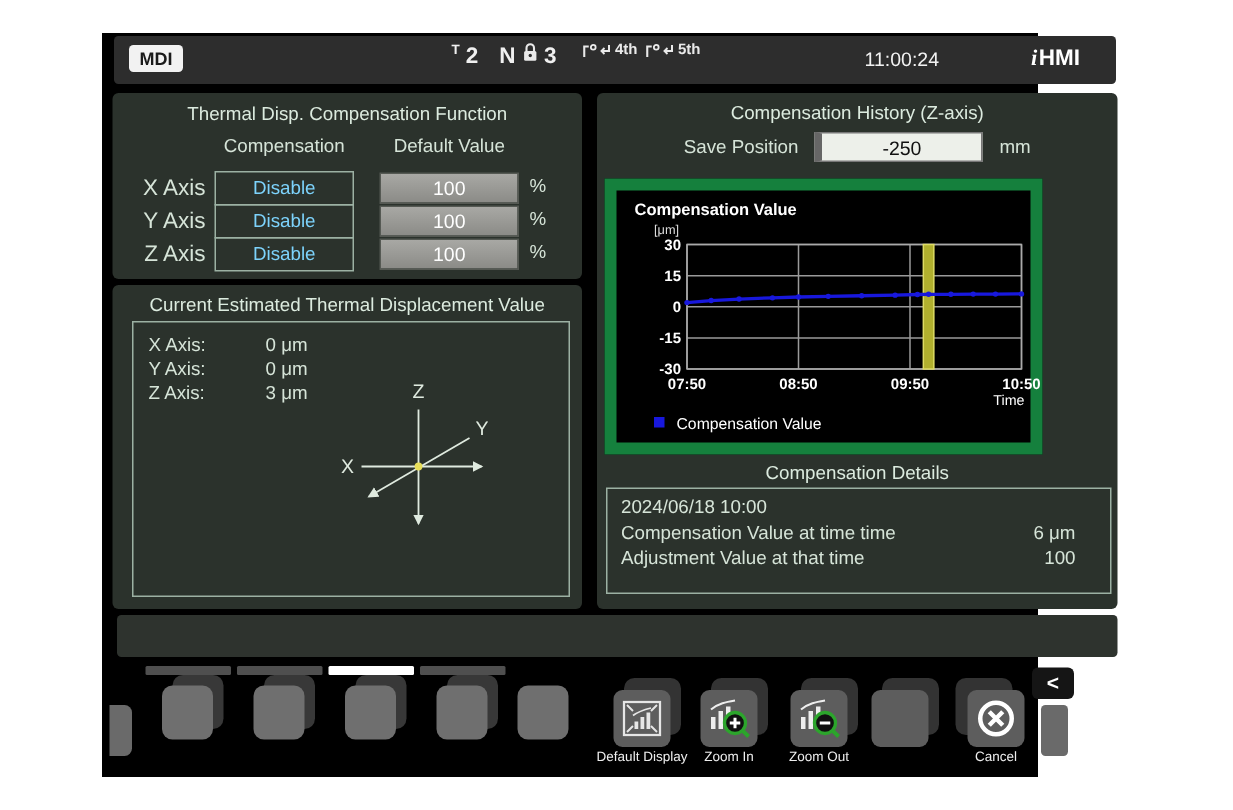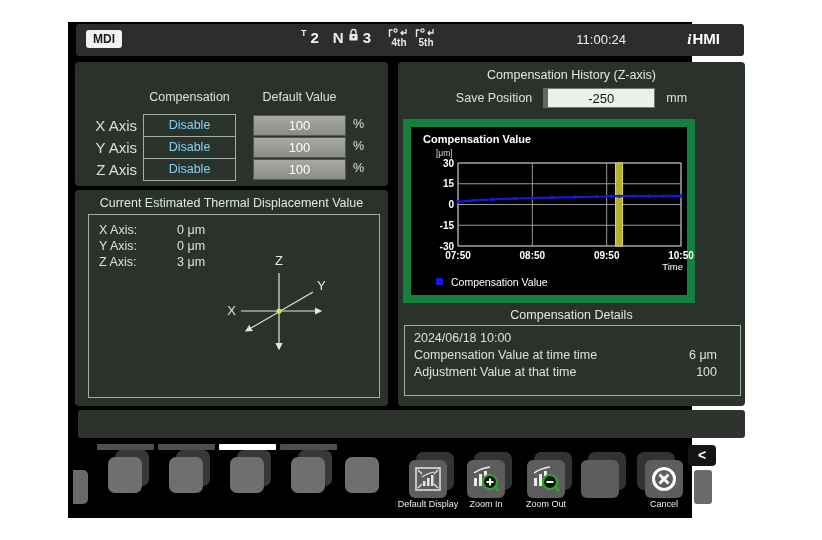--- a/index.html
+++ b/index.html
@@ -9,21 +9,21 @@
 
   
   .topbar { position: absolute; left: 8px; top: 2px; width: 668px; height: 32px;
             background: #2d2d2d; border-radius: 3px; color: #e9e9e9; }
   .mdi-badge { position: absolute; left: 10px; top: 6px; background: #f2f2f2; color: #1a1a1a;
                font-weight: bold; font-size: 12px; padding: 2px 7px; border-radius: 3px; }
   .status-group { position: absolute; left: 225px; top: 5px; display: flex; align-items: center;
                   gap: 4px; font-size: 15px; font-weight: bold; color: #f0f0f0; }
   .status-group .sup { font-size: 9px; position: relative; top: -5px; }
   .axis-badges { position: absolute; left: 312px; top: 4px; display: flex; gap: 5px; }
-  .axis-badge { display: flex; flex-direction: column; align-items: center; color: #e9e9e9; }
+  .axis-badge { display: flex; flex-direction: row; align-items: center; color: #e9e9e9; }
   .axis-badge .lbl { font-size: 10px; font-weight: bold; line-height: 1; margin-top: 1px; }
   .clock { position: absolute; right: 118px; top: 8px; font-size: 13px; color: #f2f2f2; }
   .logo { position: absolute; right: 24px; top: 6px; font-size: 15px; font-weight: bold; color: #fff; }
   .logo .i { font-style: italic; font-family: "Liberation Serif", serif; margin-right: 1px; }
 
   
   .panel { position: absolute; background: #2b322c; border-radius: 4px; color: #d6e4d8; }
   .panel-tl { left: 7px;  top: 40px;  width: 313px; height: 124px; }
   .panel-bl { left: 7px;  top: 168px; width: 313px; height: 216px; }
   .panel-r  { left: 330px; top: 40px; width: 347px; height: 344px; }
@@ -114,20 +114,21 @@
             <path d="M18 1 V5 H13.5 M15 3 l-2 2 2 2" fill="none" stroke="#e9e9e9" stroke-width="1.3"></path>
           </svg>
           <span class="lbl">5th</span>
         </div>
       </div>
       <div class="clock">11:00:24</div>
       <div class="logo"><span class="i">i</span><span>HMI</span></div>
     </div>
 
     <div class="panel panel-tl">
+      <div class="panel-title" style="top:7px">Thermal Disp. Compensation Function</div>
       <div class="col-head" style="left:68px; top:28px">Compensation</div>
       <div class="col-head" style="left:178px; top:28px">Default Value</div>
 
       <div class="axis-lbl" style="left:14px; top:55px">X Axis</div>
       <button class="disable-btn" style="top:52px">Disable</button>
       <input class="adj-input" style="top: 53px;" value="100">
       <div class="pct" style="top:55px">%</div>
 
       <div class="axis-lbl" style="left:14px; top:77px">Y Axis</div>
       <button class="disable-btn" style="top:74px">Disable</button>

